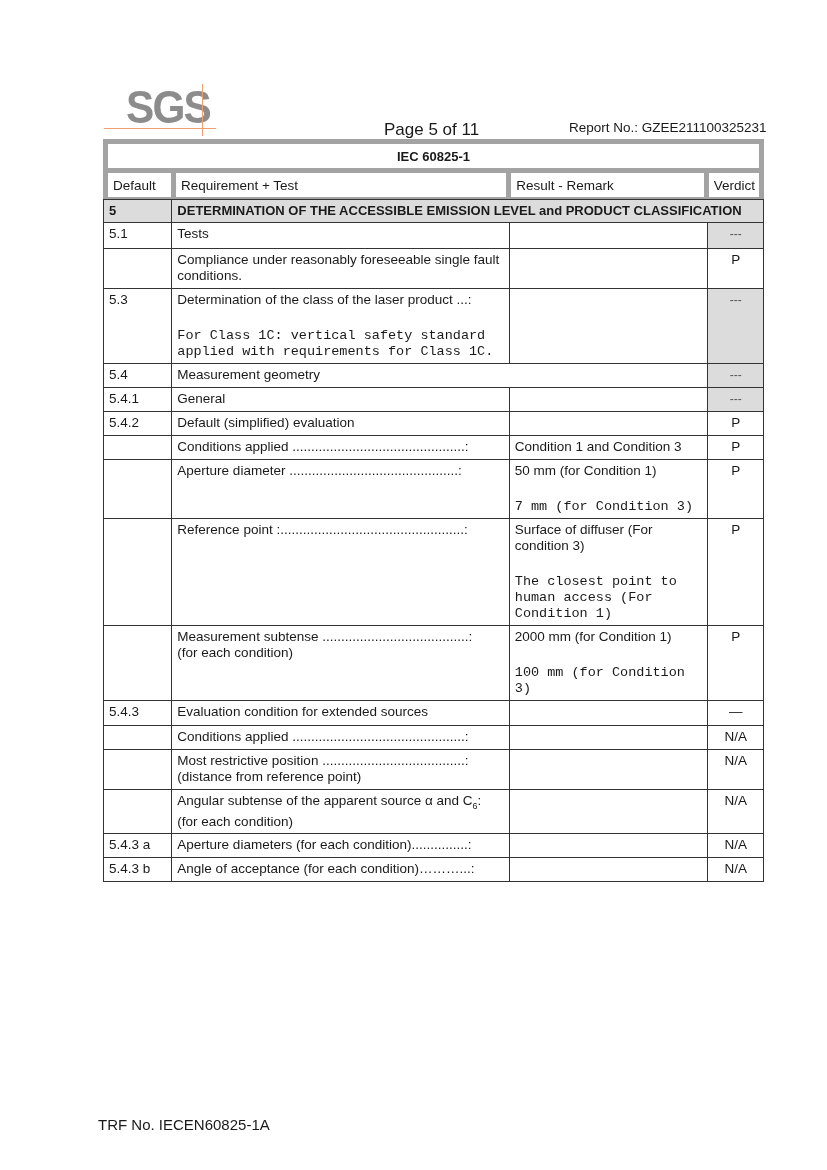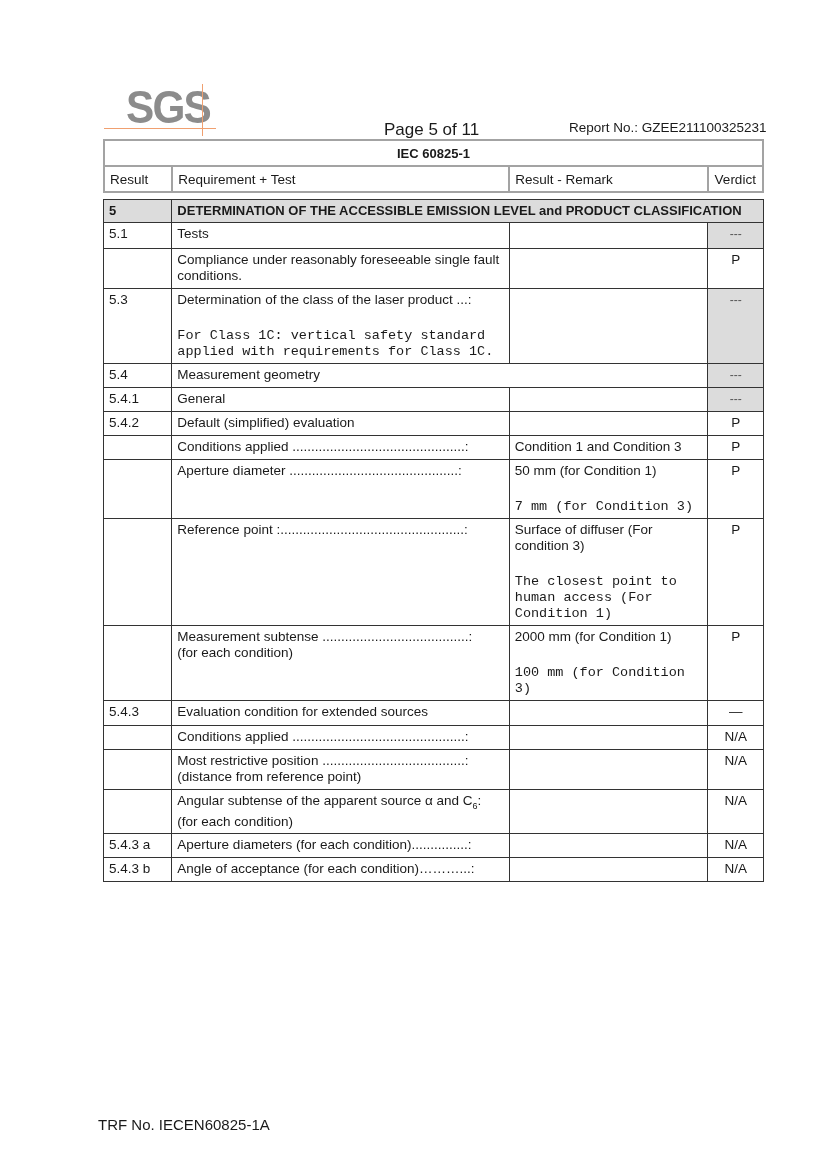--- a/index.html
+++ b/index.html
@@ -6,21 +6,21 @@
     body { width: 827px; height: 1170px; position: relative; font-family: "Liberation Sans", sans-serif; color: #1a1a1a; }
     .logo { position: absolute; left: 104px; top: 84px; width: 112px; height: 52px; }
     .logo-text { position: absolute; left: 22px; top: 0px; font-family: "Liberation Sans", sans-serif; font-weight: bold; font-size: 46px; letter-spacing: -2px; color: #8c8c8c; transform: scaleX(0.92); transform-origin: left top; line-height: 46px; }
     .logo-hline { position: absolute; left: 0; top: 44px; width: 112px; height: 1px; background: #f0a070; }
     .logo-vline { position: absolute; left: 98px; top: 0; width: 1px; height: 52px; background: #f0a070; }
     .hdr-page { position: absolute; left: 384px; top: 120px; font-size: 17px; }
     .hdr-report { position: absolute; left: 556px; top: 120px; font-size: 13.5px; margin-left: 13px; }
 
     table { border-collapse: collapse; position: absolute; left: 103px; font-size: 13.5px; table-layout: fixed; }
     .head-table { top: 139px; width: 661px; }
-    .head-table td { border: 2px solid #a3a3a3; padding: 0 5px; height: 24px; }
+    .head-table td { border: 5px solid #a3a3a3; padding: 0 5px; height: 24px; }
     .head-table .title { text-align: center; font-weight: bold; font-size: 13px; height: 24px; }
     .main-table { top: 199px; width: 661px; }
     .main-table td { border: 1px solid #333; padding: 3px 5px; vertical-align: top; line-height: 16px; }
     .c1 { width: 64px; }
     .c2 { width: 316px; }
     .c3 { width: 186px; }
     .c4 { width: 52px; text-align: center; }
     .shade { background: #dcdcdc; }
     .sect td { background: #dcdcdc; font-weight: bold; font-size: 13px; }
     .dash { color: #555; font-size: 12px; }
@@ -44,21 +44,21 @@
       <col class="c1">
       <col class="c2">
       <col class="c3">
       <col class="c4">
     </colgroup>
   <tbody>
       <tr>
     <td colspan="4" class="title">IEC 60825-1</td>
   </tr>
   <tr>
-    <td>Result</td>
+    <td>Default</td>
     <td>Requirement + Test</td>
     <td>Result - Remark</td>
     <td class="c4">Verdict</td>
   </tr>
 </tbody>
   </table>
 
 <table class="main-table">
   <colgroup>
       <col class="c1">

